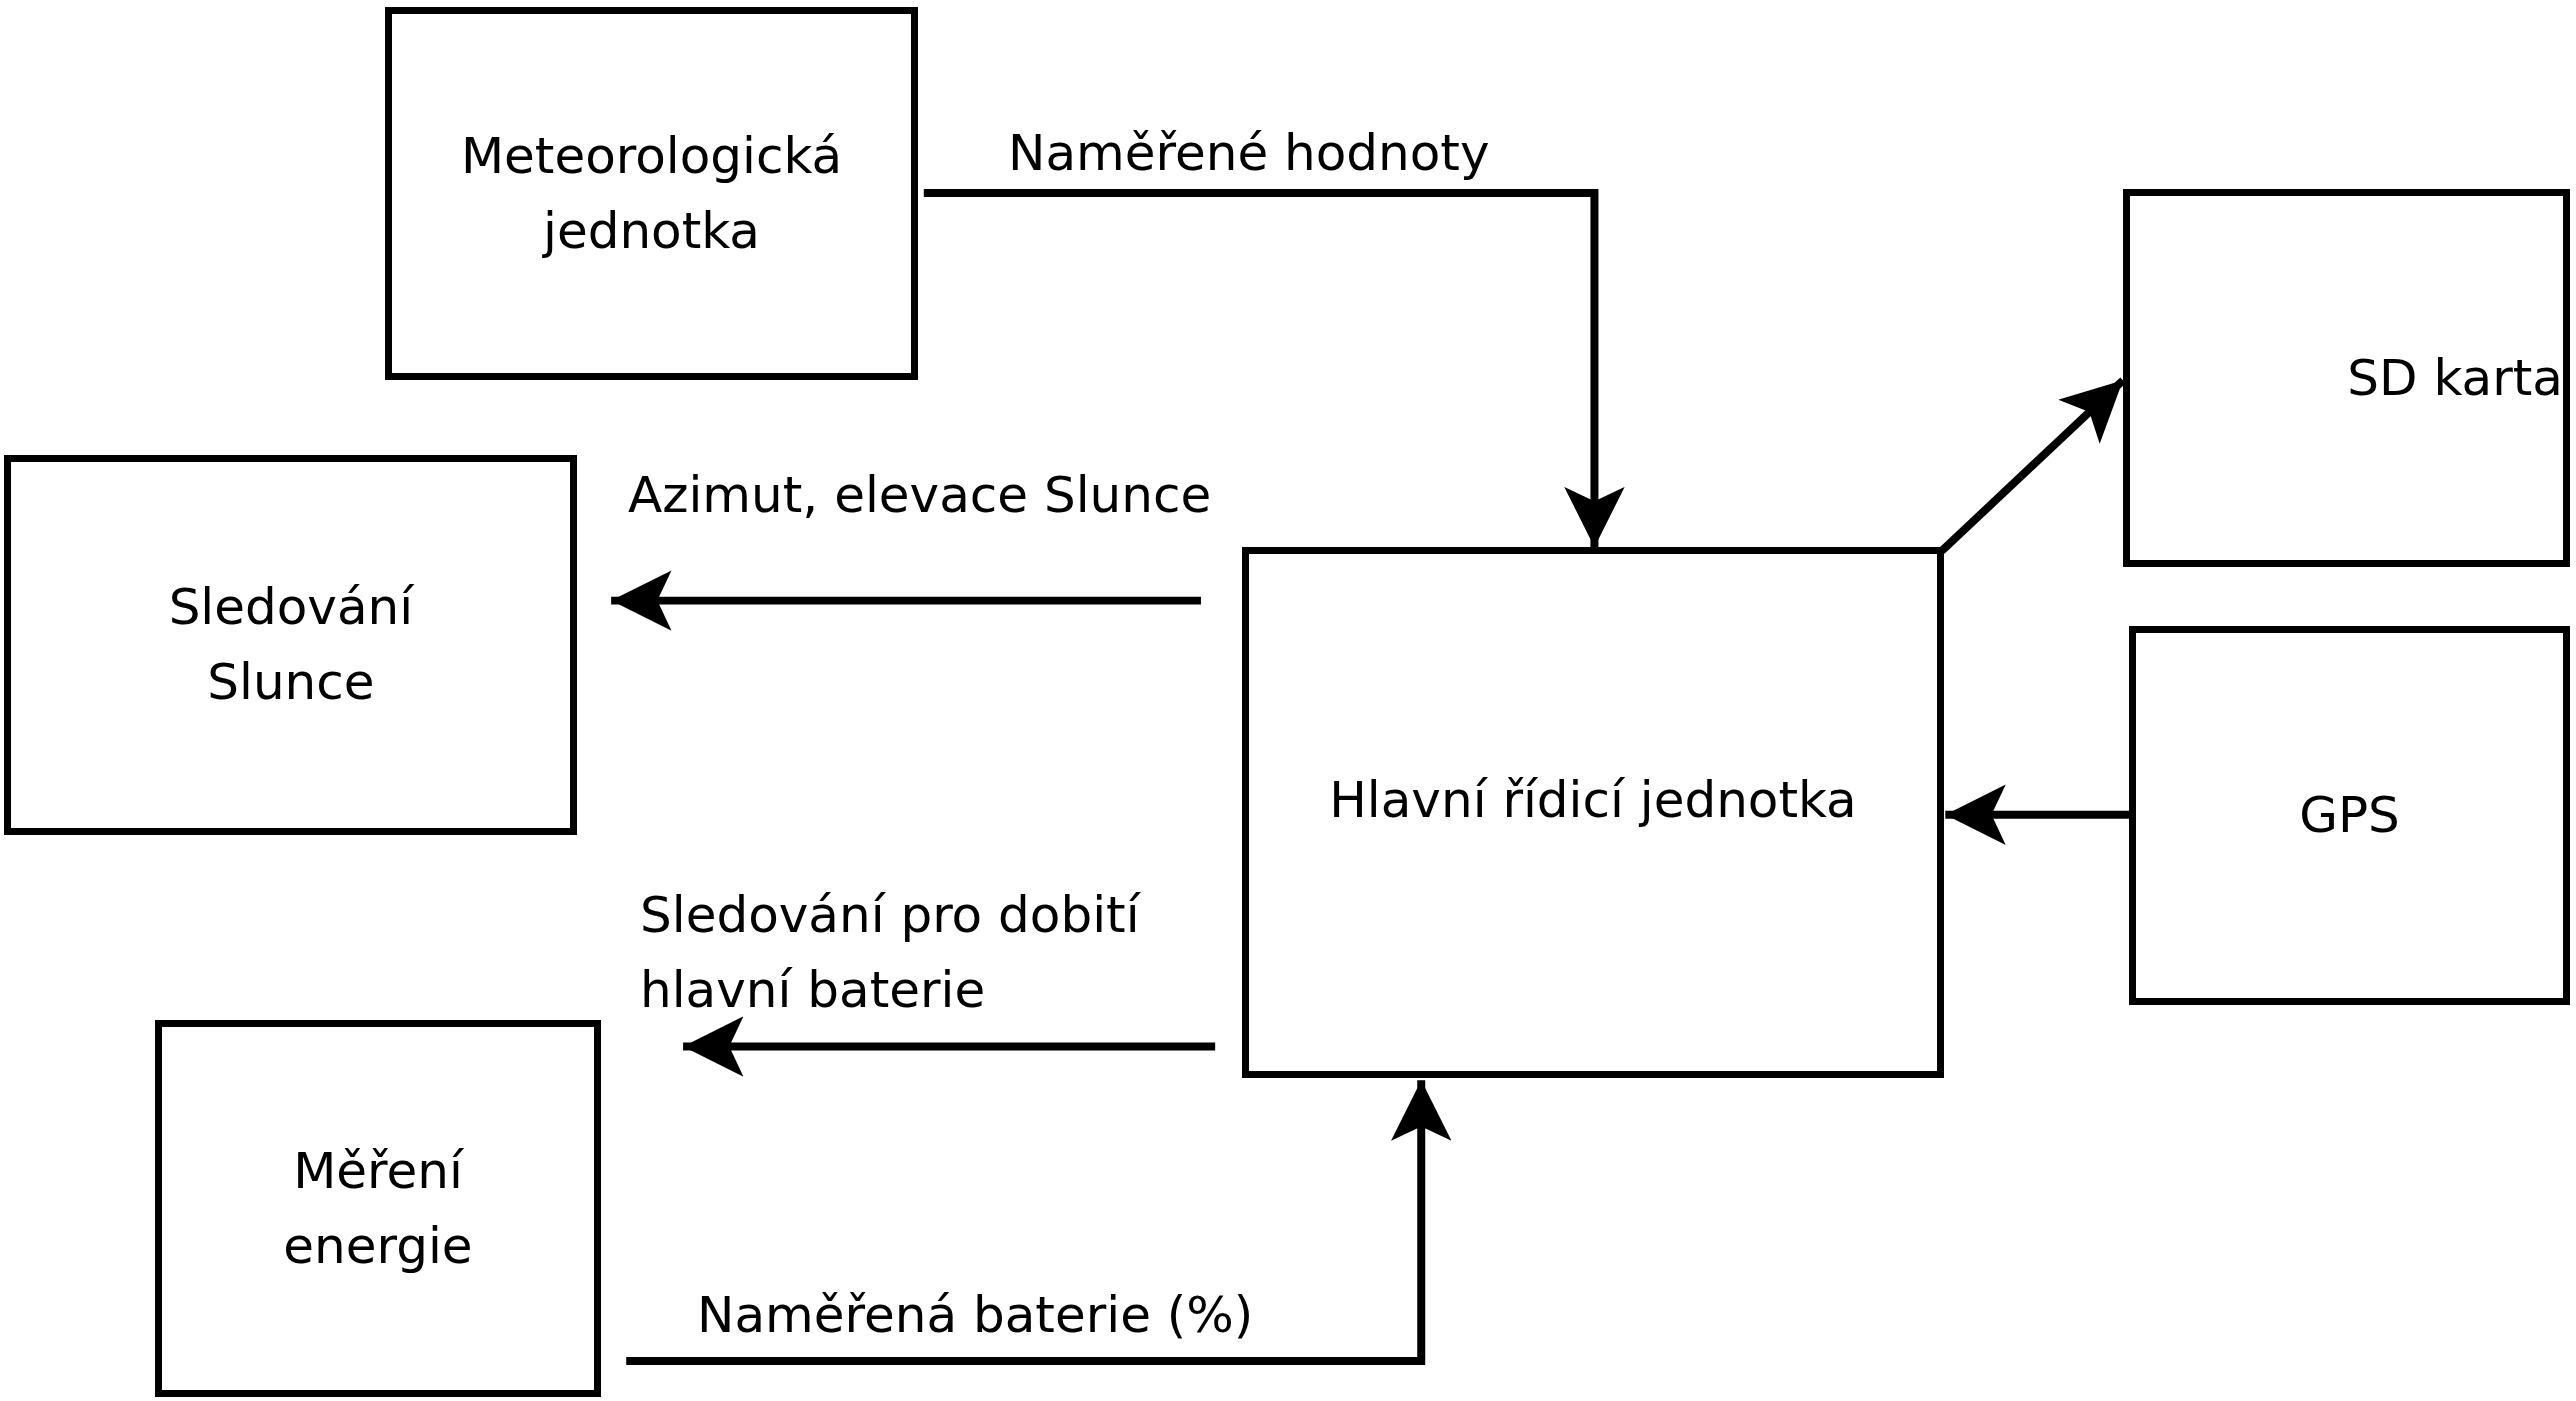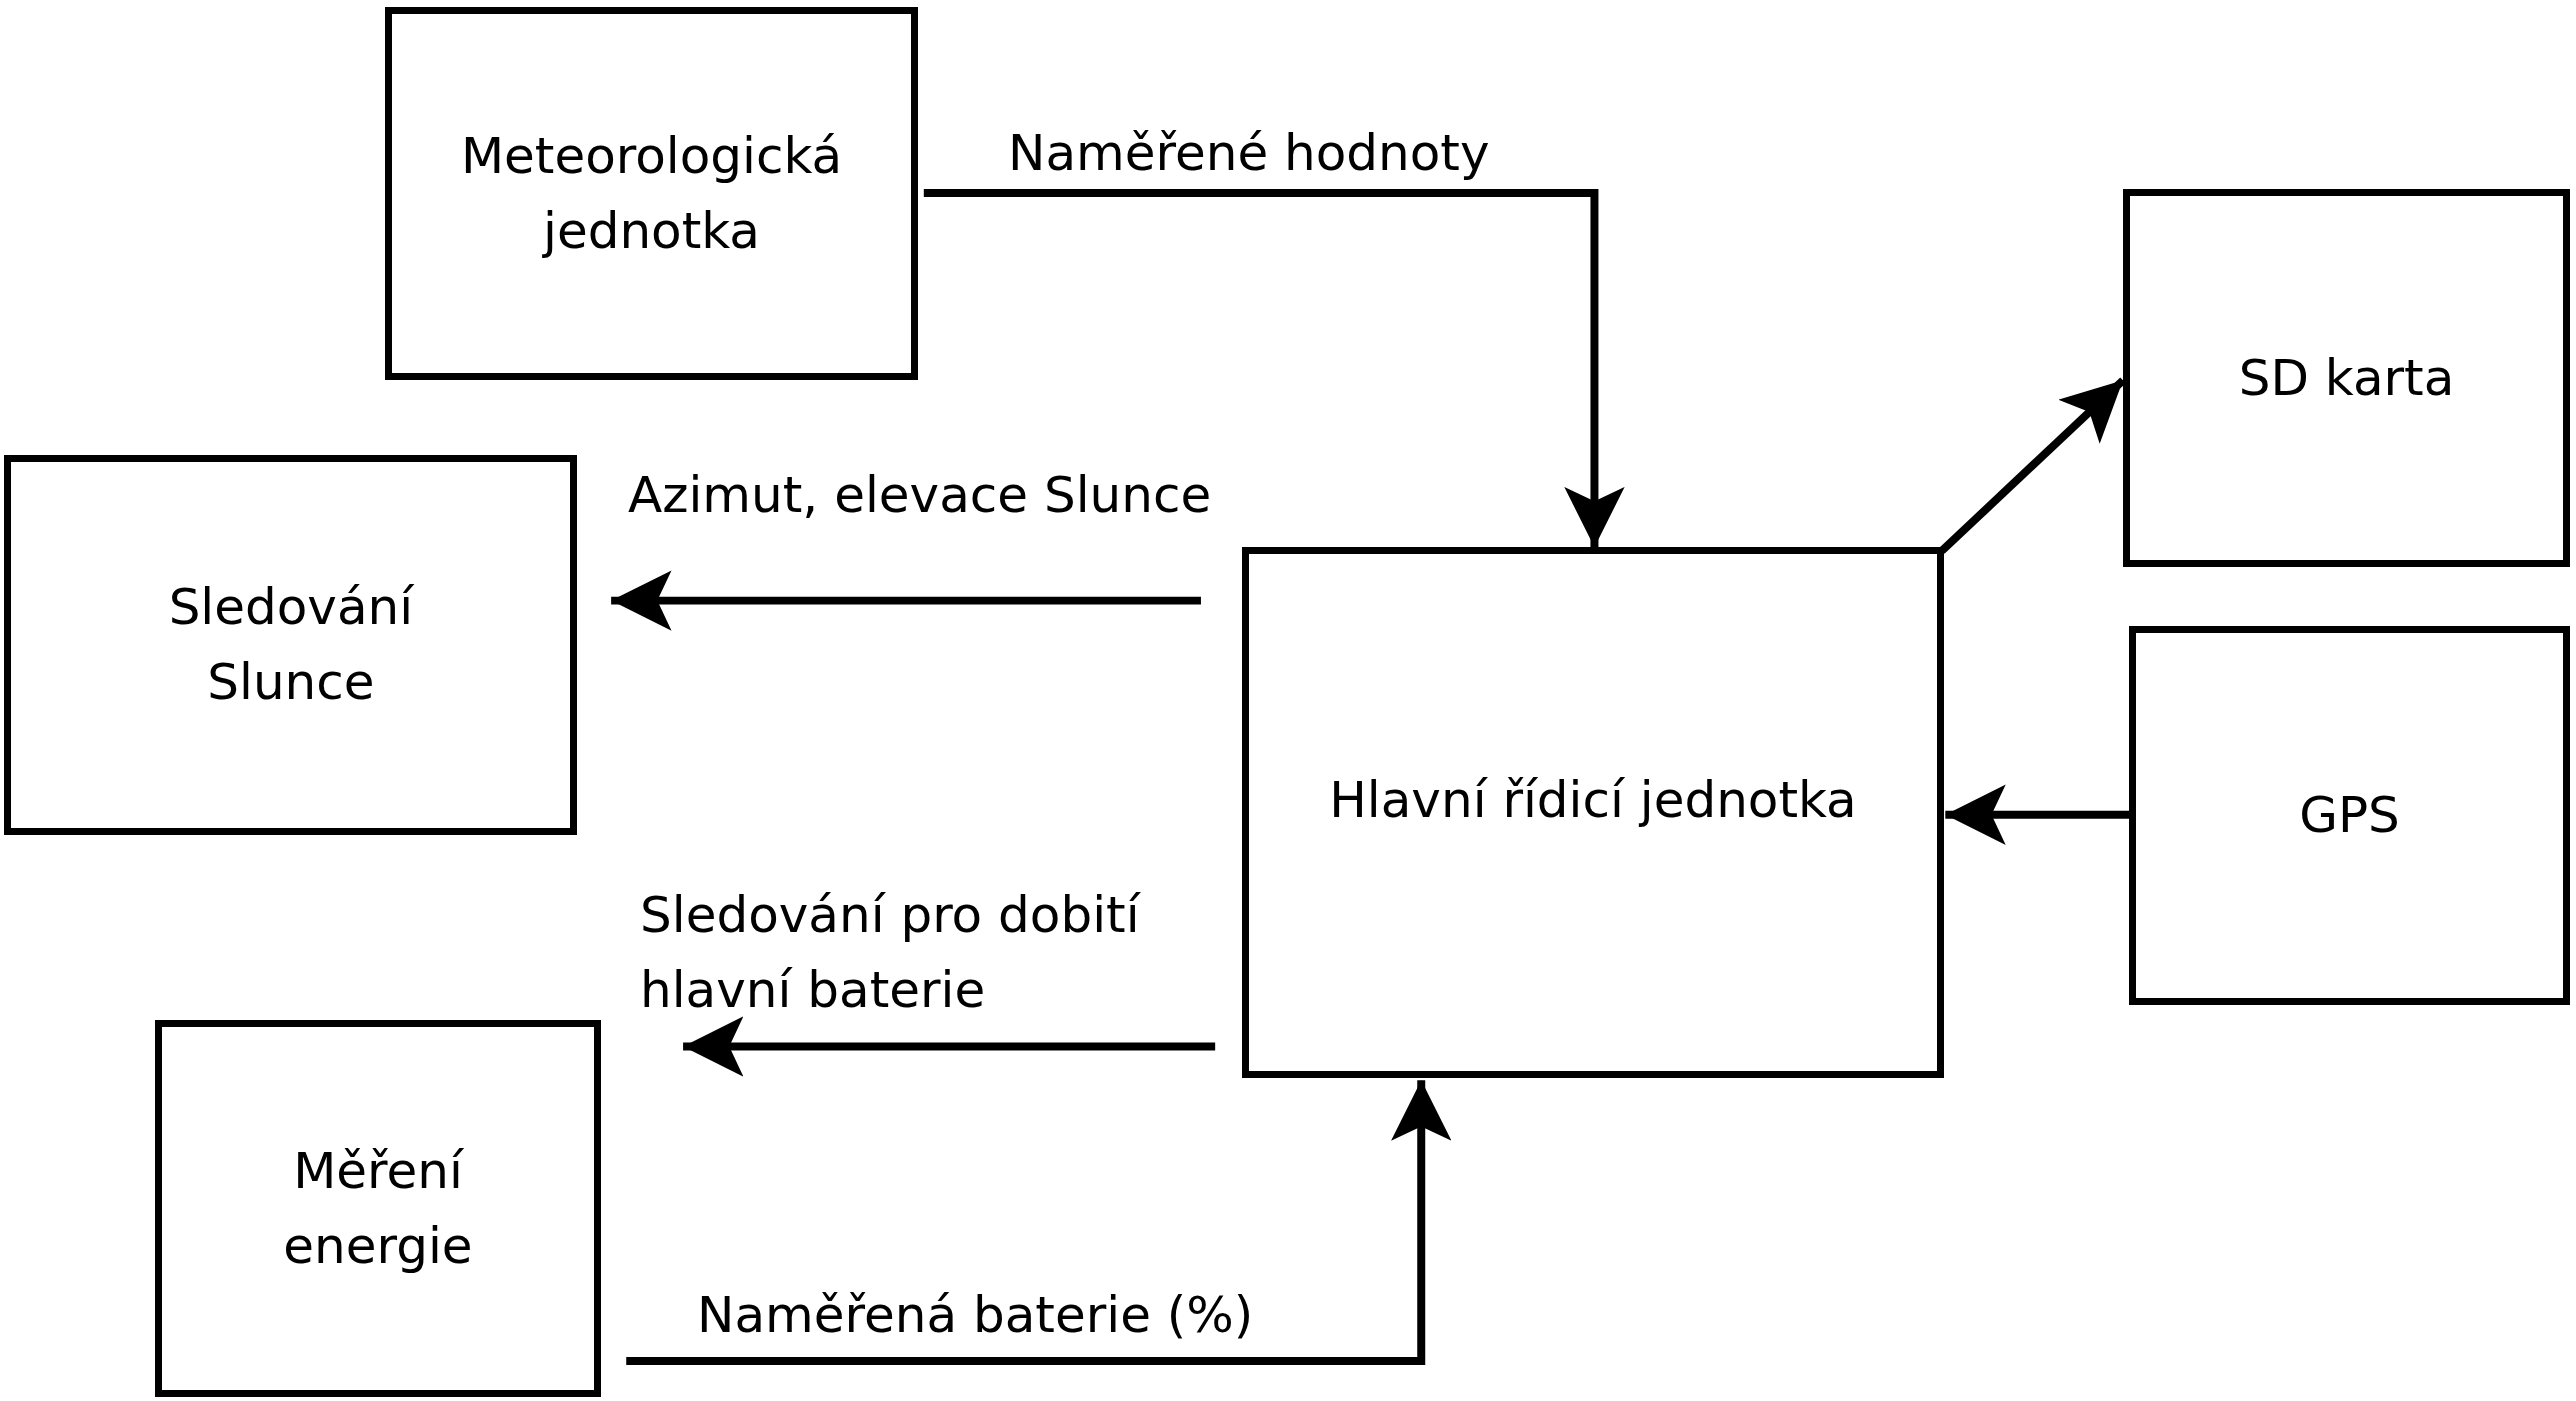--- a/index.html
+++ b/index.html
@@ -44,21 +44,21 @@
     z-index: 2;
     pointer-events: none;
   }
   svg.connector-layer * { vector-effect: none; }
 
   
   #box-meteo     { left: 385px;  top: 7px;    width: 533px; height: 373px; }
   #box-sun       { left: 4.4px;    top: 455px;  width: 573px; height: 380px; }
   #box-energy    { left: 155px;  top: 1020px; width: 446px; height: 377px; }
   #box-main      { left: 1242px; top: 547px;  width: 702px; height: 531px; padding-bottom: 24px; }
-  #box-sd        { left: 2123px; top: 189px;  width: 447px; height: 378px; }
+  #box-sd        { left: 2123px; top: 189px;  width: 447px; height: 378px; align-items: flex-end; }
   #box-gps       { left: 2129px; top: 626px;  width: 441px; height: 379px; }
 
   
   #lbl-measured-values  { left: 1008px; top: 116px; }
   #lbl-azimuth          { left: 628px;  top: 458px; }
   #lbl-charge           { left: 640px;  top: 878px; }
   #lbl-measured-percent { left: 697px;  top: 1278px; }
 </style>
 </head>
 <body>

